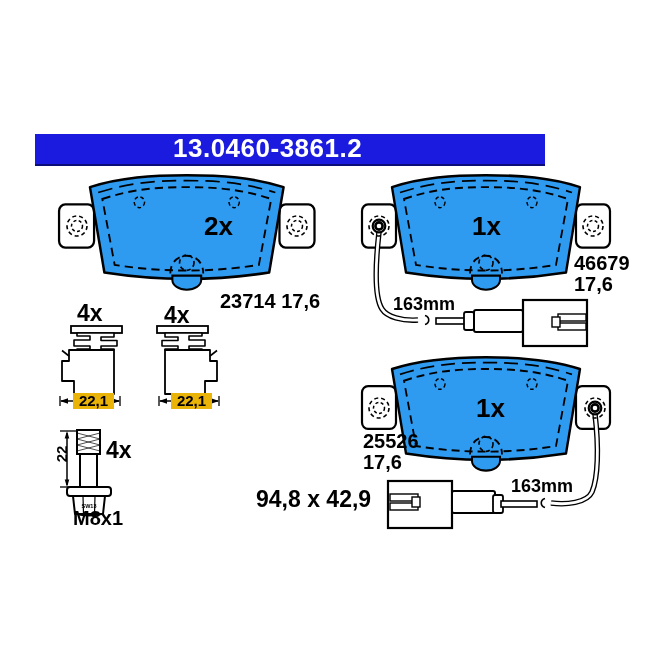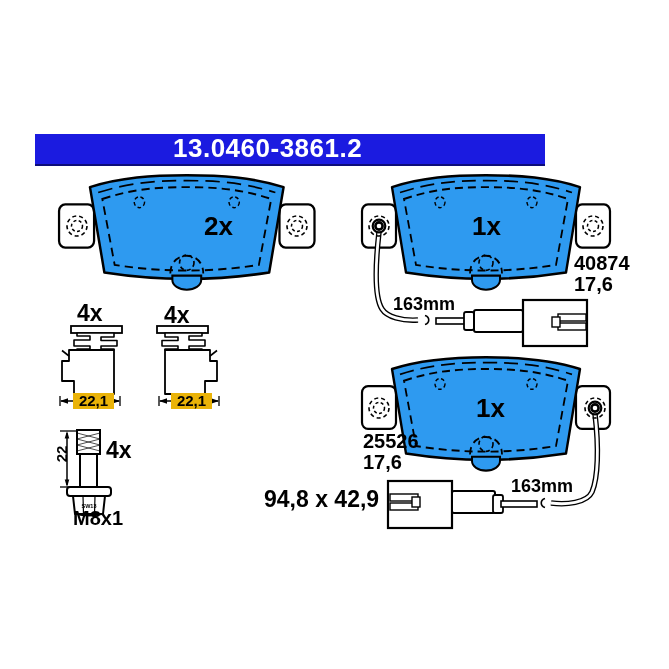--- a/index.html
+++ b/index.html
@@ -9,21 +9,21 @@
   .header-bar{position:absolute;left:35px;top:134px;width:490px;height:30px;
               background:#1b1be0;color:#fff;border-bottom:2px solid #0d0d7a;padding-left:20px;}
   .header-bar span{position:absolute;top:0;line-height:29px;font-size:26px;font-weight:bold;letter-spacing:.5px;}
   .hdr-part{left:138px;}
   .hdr-ean{left:385px;}
   .lbl{position:absolute;font-weight:bold;color:#000;white-space:nowrap;line-height:1.05;}
   .qty{font-size:26px;}
   .ref{font-size:20px;}
   .cable{font-size:18px;}
   .dim{font-size:15px;background:#eab308;padding:0 2px;text-align:center;}
-  .size{font-size:23px;margin-left:8px;}
+  .size{font-size:23px;}
   .thread{font-size:20px;}
   .rot{transform:rotate(-90deg);transform-origin:center center;font-size:15px;}
   .twoline span{display:block;}
 </style>
 </head>
 <body>
 
 <div class="canvas">
 
   <svg class="drawing" width="669" height="669" viewBox="0 0 669 669">
@@ -144,24 +144,25 @@
       <path d="M 20,89 Q 34,92.5 48,89" fill="none" stroke="#000" stroke-width="1.5"></path>
       <text x="34" y="83" font-size="5.5" font-weight="bold" text-anchor="middle">SW13</text>
     </g>
   </svg>
 
   <div class="header-bar" style="background: rgb(27, 27, 224); color: rgb(255, 255, 255);">
     <span class="hdr-part">13.0460-3861.2</span>
   </div>
 
   <div class="lbl qty" style="left:175px;top:213px;margin-left:29px;">2x</div>
+  <div class="lbl ref" style="left:220px;top:291px;">23714 17,6</div>
 
   <div class="lbl qty" style="left:472px;top:213px;">1x</div>
   <div class="lbl ref twoline" style="left:574px;top:253px;">
-    <span>40874</span>
+    <span>46679</span>
     <span>17,6</span>
   </div>
   <div class="lbl cable" style="left:393px;top:295px;">163mm</div>
 
   <div class="lbl qty" style="left:476px;top:395px;">1x</div>
   <div class="lbl ref twoline" style="left:347px;top:431px;margin-left:16px;">
     <span>25526</span>
     <span>17,6</span>
   </div>
   <div class="lbl cable" style="left:511px;top:477px;">163mm</div>

